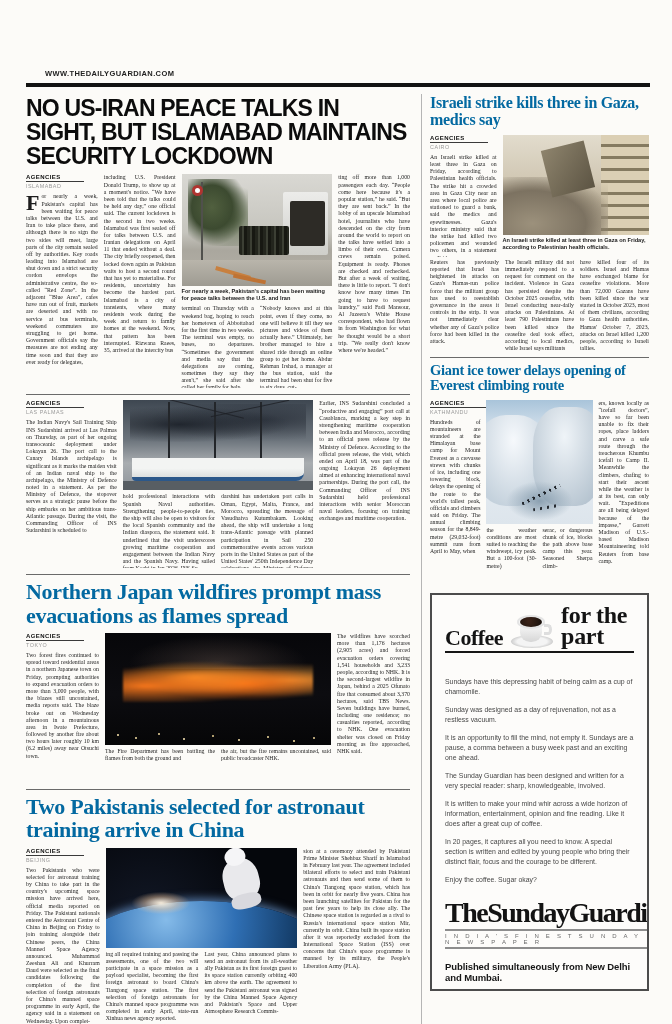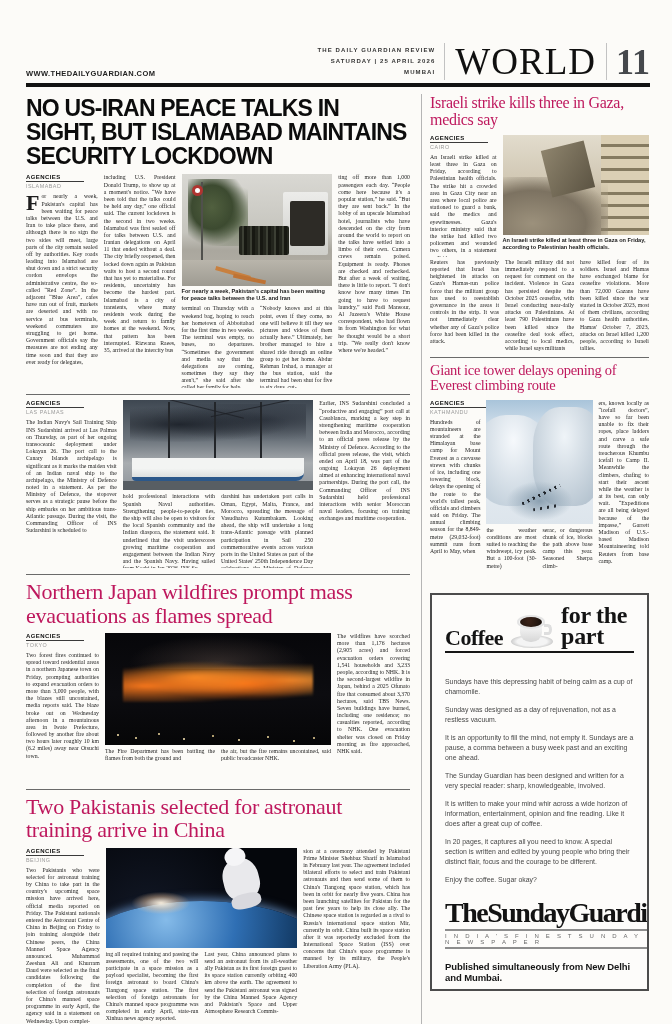--- a/index.html
+++ b/index.html
@@ -1,35 +1,35 @@
 <!DOCTYPE html>
 <html><head>
 <meta charset="utf-8">
 <style>
   html,body{margin:0;padding:0;background:#e8e8e8;}
   .page{width:672px;height:1024px;background:#fcfbf8;margin:0 auto;position:relative;
         box-sizing:border-box;padding:6px 22px 0 26px;font-family:"Liberation Serif",serif;color:#141414;overflow:hidden;}
   
   .masthead{display:flex;justify-content:space-between;align-items:flex-end;height:74px;}
-  .site-url{font-family:"Liberation Sans",sans-serif;font-weight:700;font-size:7.5px;letter-spacing:.4px;color:#222;padding-bottom:2px;}
+  .site-url{font-family:"Liberation Sans",sans-serif;font-weight:700;font-size:7.5px;letter-spacing:.4px;color:#222;padding-bottom:2px;margin-left:19px;}
   .mast-right{display:flex;align-items:center;}
   .mast-meta{text-align:right;font-family:"Liberation Sans",sans-serif;font-size:6px;font-weight:700;
              letter-spacing:1.1px;color:#333;line-height:1.8;padding-right:9px;border-right:1px solid #c2c2c2;align-self:stretch;display:flex;flex-direction:column;justify-content:center;}
   .section-title{font-size:37px;letter-spacing:1px;padding:0 10px;color:#101010;border-right:1px solid #c2c2c2;line-height:1;}
   .page-num{font-size:36px;font-weight:700;color:#45484c;padding-left:9px;line-height:1;}
   .top-rule{height:4px;background:#121212;margin-top:3px;}
   
   .content{display:flex;margin-top:7px;}
   .col-left{width:384px;}
   .col-right{width:228px;margin-left:11px;border-left:1px solid #b5b5b5;padding-left:8px;box-sizing:border-box;}
   .rule{border-top:1px solid #6a6a6a;margin:6px 0 5px;}
   
   .lead-headline{font-family:"Liberation Sans",sans-serif;font-weight:800;font-size:23px;line-height:1.05;
                  letter-spacing:-0.8px;color:#0c0c0c;margin:2px 0 6px;}
-  .ser-headline{font-weight:400;font-size:22px;line-height:1.06;letter-spacing:-0.3px;margin:1px 0 6px;color:#be185d;}
+  .ser-headline{font-weight:700;font-size:22px;line-height:1.06;letter-spacing:-0.3px;margin:1px 0 6px;color:#0369a1;}
   .ser-headline.sm{font-size:16px;}
   .ser-headline.xs{font-size:14.5px;}
   .byline{font-family:"Liberation Sans",sans-serif;margin:0 0 4px;width:58px;}
   .byline .agency{font-size:6px;font-weight:700;letter-spacing:.4px;color:#111;border-bottom:1px solid #3a3a3a;padding-bottom:1px;}
   .byline .place{font-size:5.4px;color:#9a9a9a;letter-spacing:.5px;padding-top:1px;}
   .btxt{font-size:5.8px;line-height:1.24;text-align:justify;color:#1d1d1d;}
   .dropcap::first-letter{float:left;font-size:22px;line-height:17px;padding:1px 2px 0 0;font-weight:700;}
   .caption{font-family:"Liberation Sans",sans-serif;font-weight:700;font-size:5.6px;line-height:1.25;color:#1a1a1a;margin:2px 0 3px;}
   .cols{display:flex;gap:6px;}
   .c{flex:1;min-width:0;}
@@ -119,29 +119,20 @@
     font-size:6px;letter-spacing:2.7px;color:#6b6b6b;padding:2px 0;margin-top:2px;}
   .tsg-pub{margin-top:12px;font-family:"Liberation Sans",sans-serif;font-weight:700;font-size:9.5px;color:#161616;letter-spacing:-.1px;}
 </style>
 </head>
 <body>
 
 <div class="page">
 
   <header class="masthead">
     <div class="site-url">WWW.THEDAILYGUARDIAN.COM</div>
-    <div class="mast-right">
-      <div class="mast-meta">
-        <div>THE DAILY GUARDIAN REVIEW</div>
-        <div>SATURDAY | 25 APRIL 2026</div>
-        <div>MUMBAI</div>
-      </div>
-      <div class="section-title">WORLD</div>
-      <div class="page-num">11</div>
-    </div>
   </header>
   <div class="top-rule"></div>
 
   <div class="content">
 
     <div class="col-left">
 
       <article>
         <h1 class="lead-headline">NO US-IRAN PEACE TALKS IN SIGHT, BUT ISLAMABAD MAINTAINS SECURITY LOCKDOWN</h1>
         <div class="cols clip" style="height:214px">

